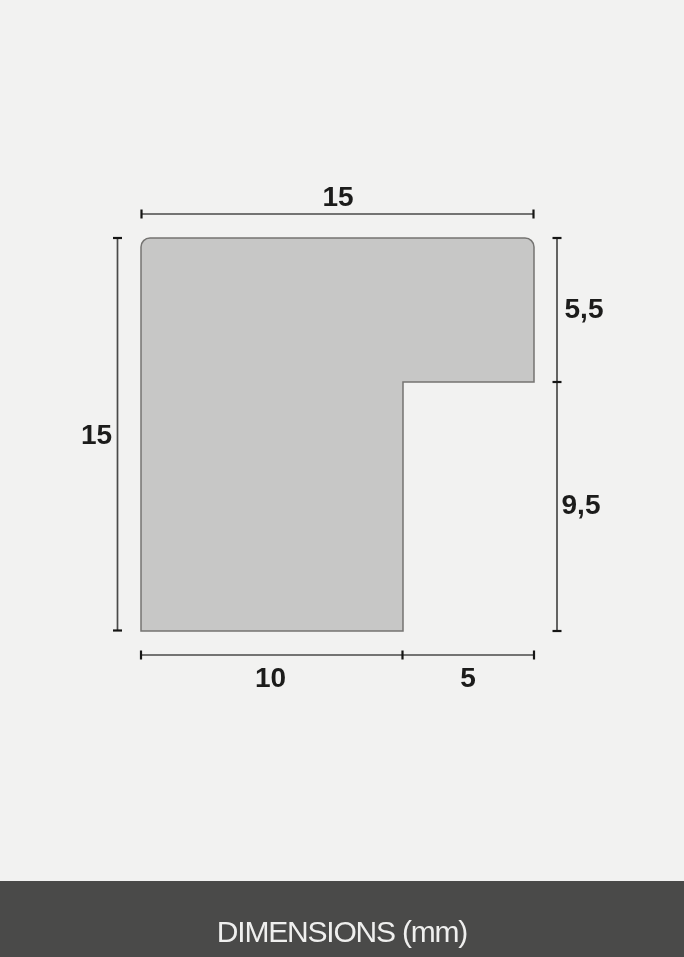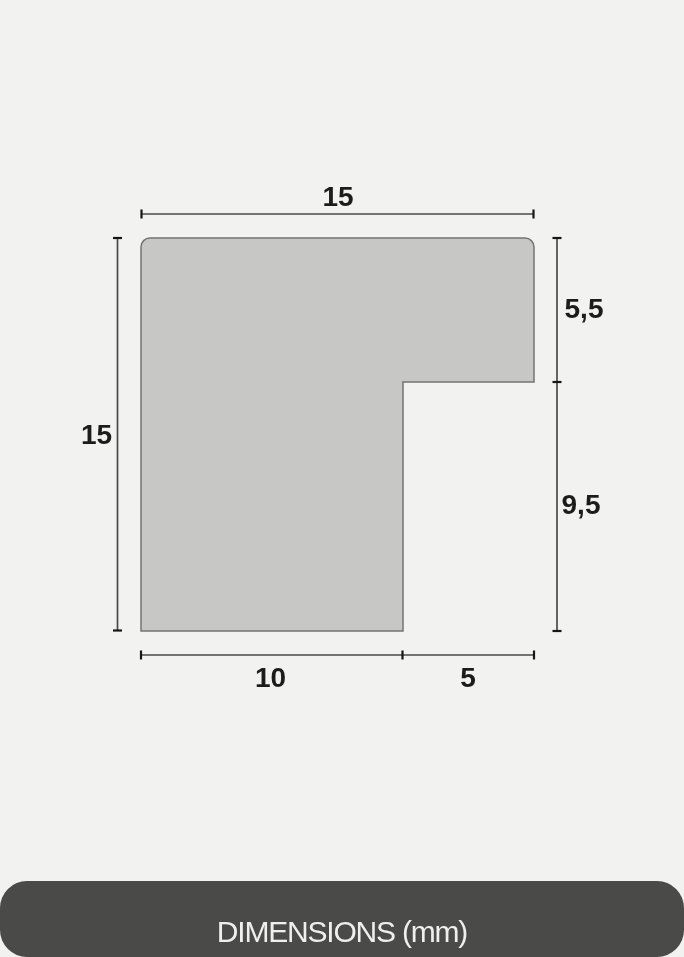--- a/index.html
+++ b/index.html
@@ -1,18 +1,18 @@
 <!DOCTYPE html>
 <html><head>
 <meta charset="utf-8">
 <style>
   html,body{margin:0;padding:0;}
   body{width:684px;height:957px;background:#f2f2f1;overflow:hidden;font-family:"Liberation Sans",sans-serif;position:relative;}
   svg{position:absolute;left:0;top:0;}
-  .footer{position:absolute;left:0;top:881px;width:684px;height:76px;background:#4a4a49;border-radius:27px;}
+  .footer{position:absolute;left:0;top:881px;width:684px;height:76px;background:#4a4a49;}
   .footer span{position:absolute;left:0;top:36px;width:684px;text-align:center;color:#efefee;font-size:30px;line-height:30px;letter-spacing:-1.2px;font-weight:400;}
 </style>
 </head>
 <body>
 
 <svg width="684" height="880" viewBox="0 0 684 880">
 
   <path d="M150,238 L525,238 A9,9 0 0 1 534,247 L534,382 L403,382 L403,631 L141,631 L141,247 A9,9 0 0 1 150,238 Z" fill="#c7c7c6" stroke="#757472" stroke-width="1.5"></path>
 
   <g stroke="#4a4a49" stroke-width="1.7" fill="none">

